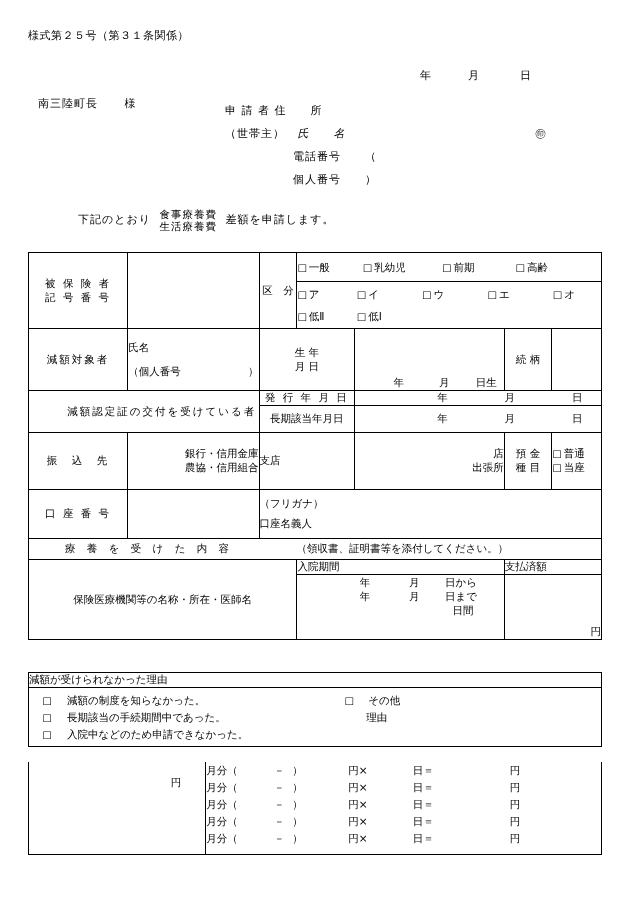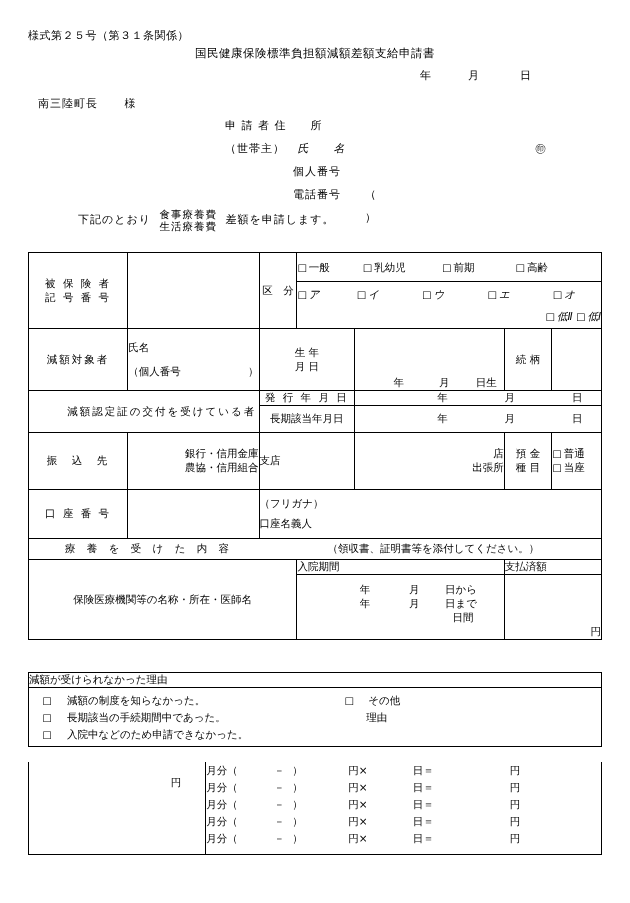--- a/index.html
+++ b/index.html
@@ -58,21 +58,21 @@
     left: 38px;
     top: 96px;
     font-size: 11px;
     letter-spacing: 1px;
   }
   .mayor .sama { margin-left: 22px; }
 
   .applicant-block {
     position: absolute;
     left: 225px;
-    top: 114px;
+    top: 99px;
     font-size: 11px;
     line-height: 23px;
     letter-spacing: 1px;
   }
   .ab-row { position: relative; height: 23px; }
   .ab-label { display: inline-block; }
   .seal {
     position: absolute;
     left: 310px;
     top: 0;
@@ -148,21 +148,20 @@
   .bd-row .en { display:inline-block; width: 60px; text-align:right;}
   .nowrap { white-space: nowrap; }
 </style>
 </head>
 <body>
 
 <div class="page">
 
   <div class="form-no">様式第２５号（第３１条関係）</div>
 
-  <div class="doc-title-box">国民健康保険標準負担額減額差額支給申請書</div>
 
   <div class="date-line">
     <span class="dl-y">年</span>
     <span class="dl-m">月</span>
     <span class="dl-d">日</span>
   </div>
 
   <div class="mayor">
     <span>南三陸町長</span>
     <span class="sama">様</span>
@@ -171,27 +170,27 @@
   <div class="applicant-block">
     <div class="ab-row">
       <span class="ab-label">申 請 者  住　　所</span>
     </div>
     <div class="ab-row paren-row">
       <span class="ab-label">（世帯主）</span>
       <span class="ab-label" style="margin-left:8px;font-style:italic;">氏　　名</span>
       <span class="seal">㊞</span>
     </div>
     <div class="ab-row">
-      <span class="ab-label" style="margin-left:68px;">個人番号</span>
-    </div>
-    <div class="ab-row">
       <span class="ab-label" style="margin-left:68px;">電話番号</span>
       <span class="phone-paren">
         <span class="p1">（</span><span>）</span>
       </span>
+    </div>
+    <div class="ab-row">
+      <span class="ab-label" style="margin-left:68px;">個人番号</span>
     </div>
   </div>
 
   <div class="shiki-line">
     <span>下記のとおり</span>
     <span class="two-line">
       <span style="display:block">食事療養費</span>
       <span style="display:block">生活療養費</span>
     </span>
     <span>差額を申請します。</span>
@@ -222,29 +221,29 @@
       </td>
       <td colspan="6" class="pad kubun-row1" style="height:28px;">
         <span class="item" style="width:62px;"><span class="cb">□</span><span>一般</span></span>
         <span class="item" style="width:76px;"><span class="cb">□</span><span>乳幼児</span></span>
         <span class="item" style="width:70px;"><span class="cb">□</span><span>前期</span></span>
         <span class="item"><span class="cb">□</span><span>高齢</span></span>
       </td>
     </tr>
 
     <tr>
-      <td colspan="6" class="pad" style="height:46px;font-style:italic;">
+      <td colspan="6" class="pad" style="height:46px;">
         <div class="kubun-row2" style="line-height:22px;">
           <span class="item" style="width:56px;"><span class="cb">□</span><span>ア</span></span>
           <span class="item" style="width:62px;"><span class="cb">□</span><span>イ</span></span>
           <span class="item" style="width:62px;"><span class="cb">□</span><span>ウ</span></span>
           <span class="item" style="width:62px;"><span class="cb">□</span><span>エ</span></span>
           <span class="item"><span class="cb">□</span><span>オ</span></span>
         </div>
-        <div class="kubun-row2" style="line-height:20px;text-align:right;">
+        <div class="kubun-row2" style="line-height:20px;">
           <span class="item" style="width:56px;"><span class="cb">□</span><span>低Ⅱ</span></span>
           <span class="item"><span class="cb">□</span><span>低Ⅰ</span></span>
         </div>
       </td>
     </tr>
 
     <tr>
       <td class="c sp2" style="height:46px;">減額対象者</td>
       <td class="pad">
         <div>氏名</div>
@@ -313,33 +312,33 @@
       <td></td>
       <td colspan="7" class="pad">
         <div>（フリガナ）</div>
         <div style="margin-top:6px;">口座名義人</div>
       </td>
     </tr>
 
     <tr>
       <td colspan="9" class="pad" style="height:20px;">
         <span style="display:inline-block;margin-left:36px;" class="sp4">療 養 を 受 け た 内 容</span>
-        <span style="display:inline-block;margin-left:91px;">（領収書、証明書等を添付してください。）</span>
+        <span style="display:inline-block;margin-left:60px;">（領収書、証明書等を添付してください。）</span>
       </td>
     </tr>
 
     <tr>
       <td colspan="3" rowspan="2" class="c" style="height:20px;">保険医療機関等の名称・所在・医師名</td>
       <td colspan="4" class="pad">入院期間</td>
       <td colspan="2" class="pad">支払済額</td>
     </tr>
 
     <tr>
       <td colspan="4" class="pad" style="height:64px;vertical-align:top;">
-        <div class="c" style="margin-top:8px;">
+        <div class="c" style="margin-top:1px;">
           <span style="display:inline-block;width:46px;text-align:right;">年</span>
           <span style="display:inline-block;width:46px;text-align:right;">月</span>
           <span style="display:inline-block;width:54px;text-align:right;">日から</span>
         </div>
         <div class="c">
           <span style="display:inline-block;width:46px;text-align:right;">年</span>
           <span style="display:inline-block;width:46px;text-align:right;">月</span>
           <span style="display:inline-block;width:54px;text-align:right;">日まで</span>
         </div>
         <div class="c">

